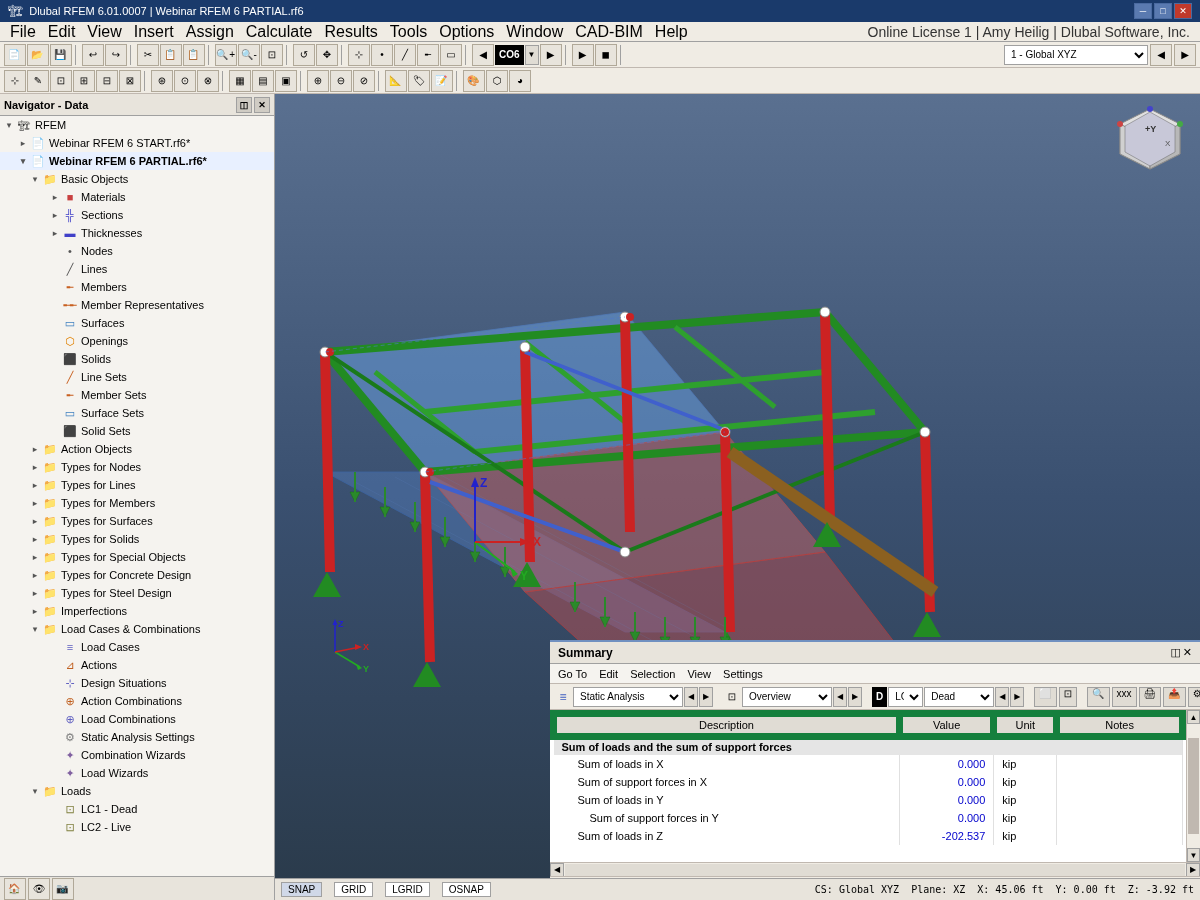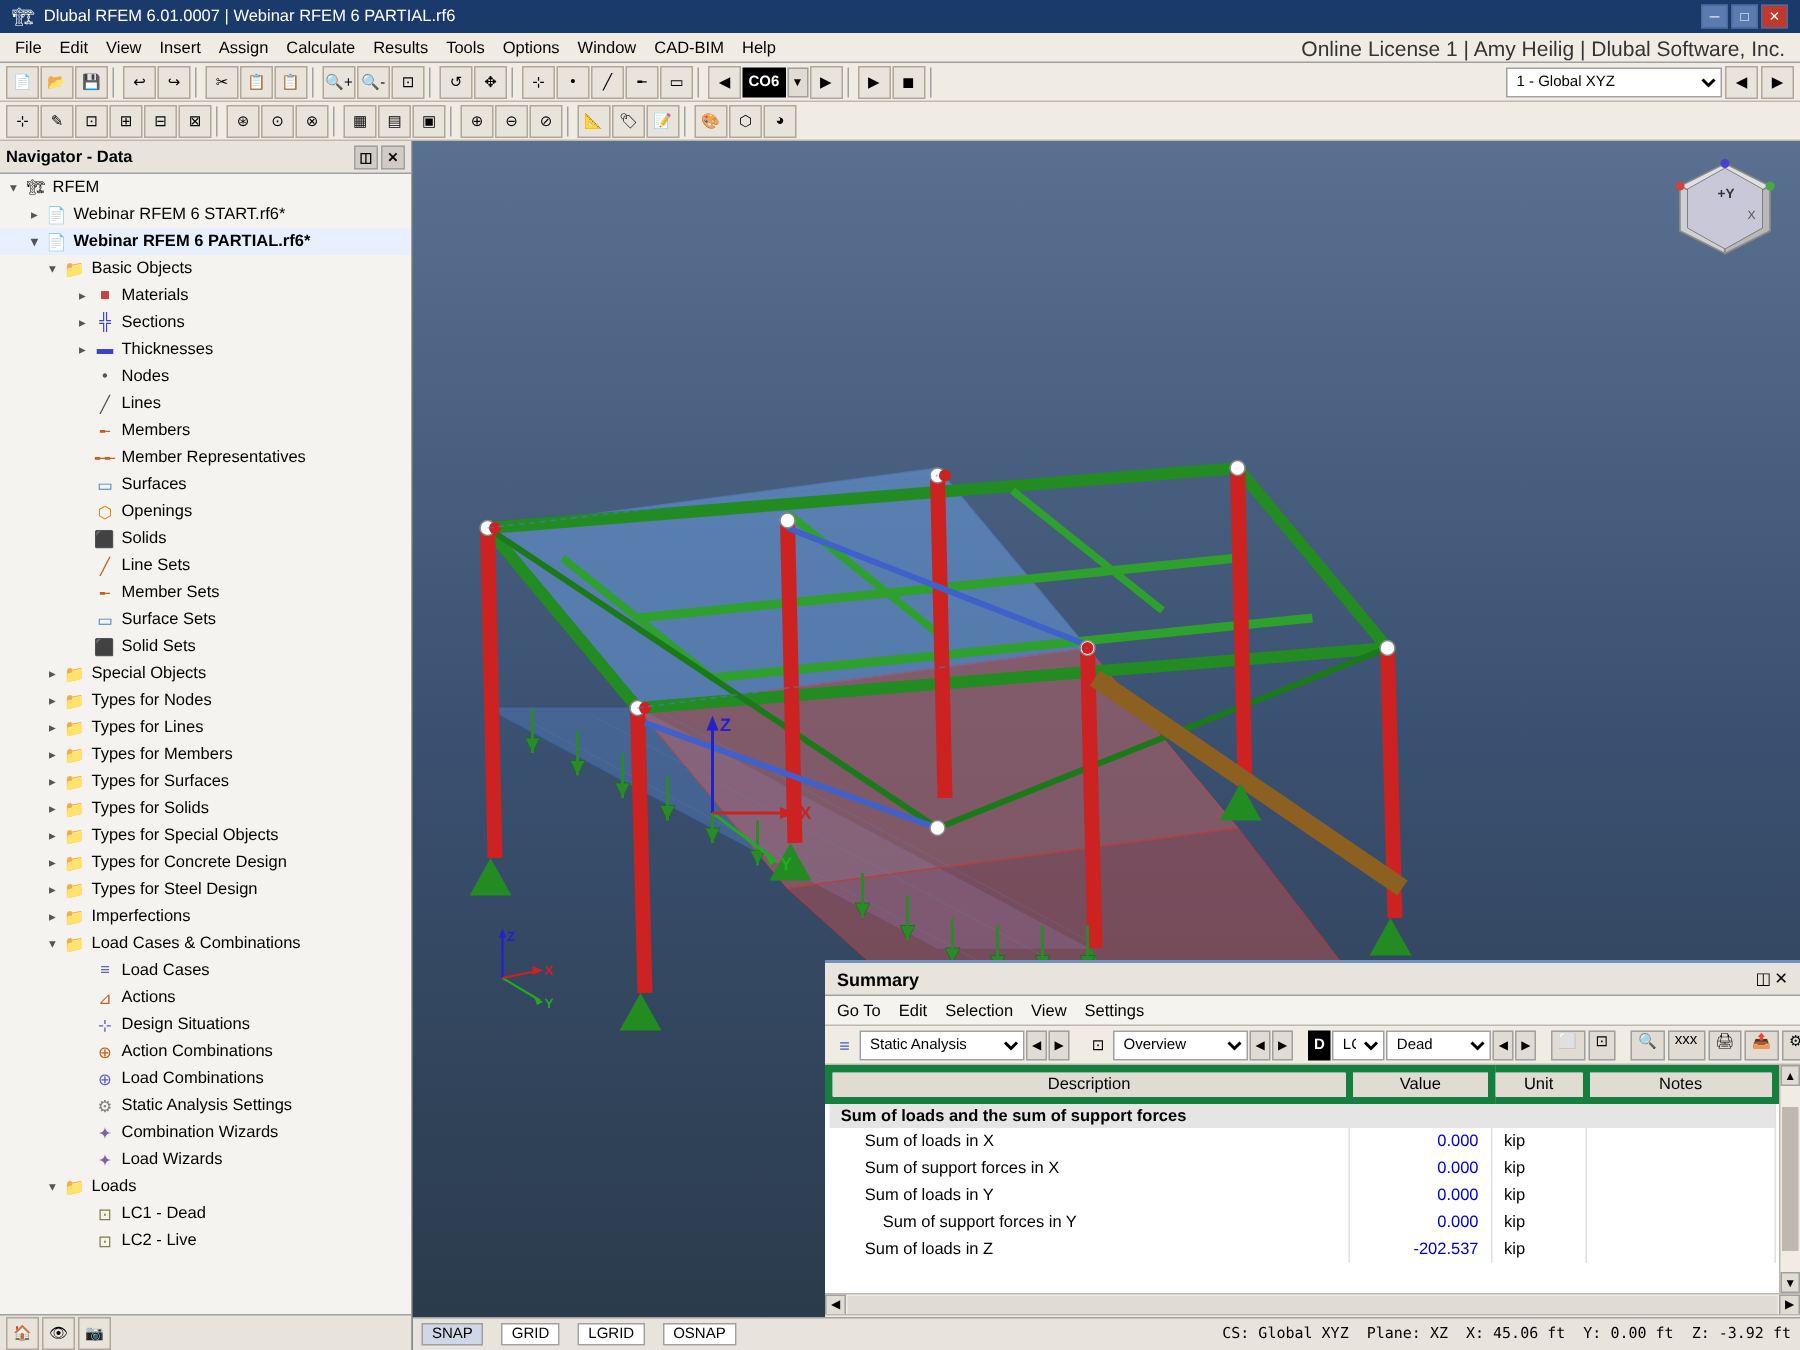--- a/index.html
+++ b/index.html
@@ -7,21 +7,21 @@
 
     
     #title-bar { background: #1a3a6b; color: white; height: 22px; display: flex; align-items: center; justify-content: space-between; padding: 0 8px; font-size: 11px; }
     #title-bar .title { display: flex; align-items: center; gap: 6px; }
     #title-bar .win-controls { display: flex; gap: 2px; }
     #title-bar .win-btn { width: 18px; height: 16px; background: #5a7ab0; border: 1px solid #4a6aa0; display: flex; align-items: center; justify-content: center; font-size: 9px; color: white; cursor: pointer; }
     #title-bar .win-btn.close { background: #c0392b; }
 
     
     #menu-bar { background: #f0ece4; height: 20px; display: flex; align-items: center; padding: 0 4px; border-bottom: 1px solid #a0a0a0; }
-    #menu-bar span { padding: 2px 6px; font-size: 11px; cursor: pointer; }
+    #menu-bar span { padding: 2px 6px; font-size: 16px; cursor: pointer; }
     #menu-bar .right-info { margin-left: auto; font-size: 14px; color: #333; }
 
     
     .toolbar-row { background: #f0ece4; height: 26px; display: flex; align-items: center; padding: 1px 4px; border-bottom: 1px solid #c0b8b0; gap: 1px; flex-shrink: 0; }
     .tb-btn { width: 22px; height: 22px; background: #e8e4dc; border: 1px solid #b0a898; display: flex; align-items: center; justify-content: center; font-size: 10px; cursor: pointer; }
     .tb-sep { width: 4px; height: 20px; border-left: 1px solid #a0a0a0; margin: 0 2px; }
     .tb-select { height: 20px; border: 1px solid #a0a0a0; background: white; font-size: 10px; padding: 0 2px; }
     .tb-combo { display: flex; align-items: center; gap: 1px; }
 
     
@@ -52,21 +52,21 @@
     #summary-title { font-size: 12px; font-weight: bold; }
     #summary-win-controls { display: flex; gap: 2px; }
     #summary-menu { background: #f5f3ef; height: 20px; display: flex; align-items: center; gap: 12px; padding: 0 8px; border-bottom: 1px solid #c0b8b0; font-size: 11px; }
     #summary-menu span { cursor: pointer; }
     #summary-toolbar { background: #f0ece4; height: 26px; display: flex; align-items: center; padding: 0 4px; gap: 2px; border-bottom: 1px solid #c0b8b0; }
     #summary-content { flex: 1; overflow: auto; }
     #summary-content::-webkit-scrollbar { width: 14px; height: 14px; }
     #summary-content::-webkit-scrollbar-track { background: #f0ece4; }
     #summary-content::-webkit-scrollbar-thumb { background: #c0b8b0; border: 1px solid #a0a0a0; }
     #summary-table { width: 100%; border-collapse: collapse; font-size: 11px; }
-    #summary-table th { background: #e0dcD4; border: 5px solid #15803d; padding: 2px 8px; text-align: center; font-weight: normal; position: sticky; top: 0; z-index: 1; }
+    #summary-table th { background: #e0dcD4; border: 7px solid #15803d; padding: 2px 8px; text-align: center; font-weight: normal; position: sticky; top: 0; z-index: 1; }
     #summary-table td { border-right: 1px solid #e0e0e0; padding: 1px 8px; height: 18px; }
     #summary-table td.value { text-align: right; color: #0000cc; }
     #summary-table td.unit { text-align: left; }
     #summary-table td.section-header { background: #e5e5e5; font-weight: bold; }
 
     #summary-footer { background: #f0ece4; height: 24px; display: flex; align-items: center; padding: 0 8px; gap: 8px; border-top: 1px solid #c0b8b0; font-size: 11px; }
     #summary-footer .page-nav { display: flex; align-items: center; gap: 4px; }
     .nav-arrow { width: 16px; height: 16px; border: 1px solid #a0a0a0; background: #e8e4dc; display: flex; align-items: center; justify-content: center; font-size: 9px; cursor: pointer; }
     .tab-btn { padding: 2px 10px; border: 1px solid #a0a0a0; background: #e8e4dc; cursor: pointer; font-size: 11px; }
     .tab-btn.active { background: white; border-bottom: 1px solid white; }
@@ -310,21 +310,21 @@
       </div>
       <div class="tree-item" style="padding-left:48px;">
         <div class="tree-toggle"> </div>
         <div class="tree-icon" style="color:#6090a0;">⬛</div>
         <span class="tree-label">Solid Sets</span>
       </div>
 
       <div class="tree-item" style="padding-left:28px;">
         <div class="tree-toggle">▸</div>
         <div class="tree-icon">📁</div>
-        <span class="tree-label">Special Objects</span>
+        <span class="tree-label">Action Objects</span>
       </div>
 
       <div class="tree-item" style="padding-left:28px;">
         <div class="tree-toggle">▸</div>
         <div class="tree-icon">📁</div>
         <span class="tree-label">Types for Nodes</span>
       </div>
       <div class="tree-item" style="padding-left:28px;">
         <div class="tree-toggle">▸</div>
         <div class="tree-icon">📁</div>

